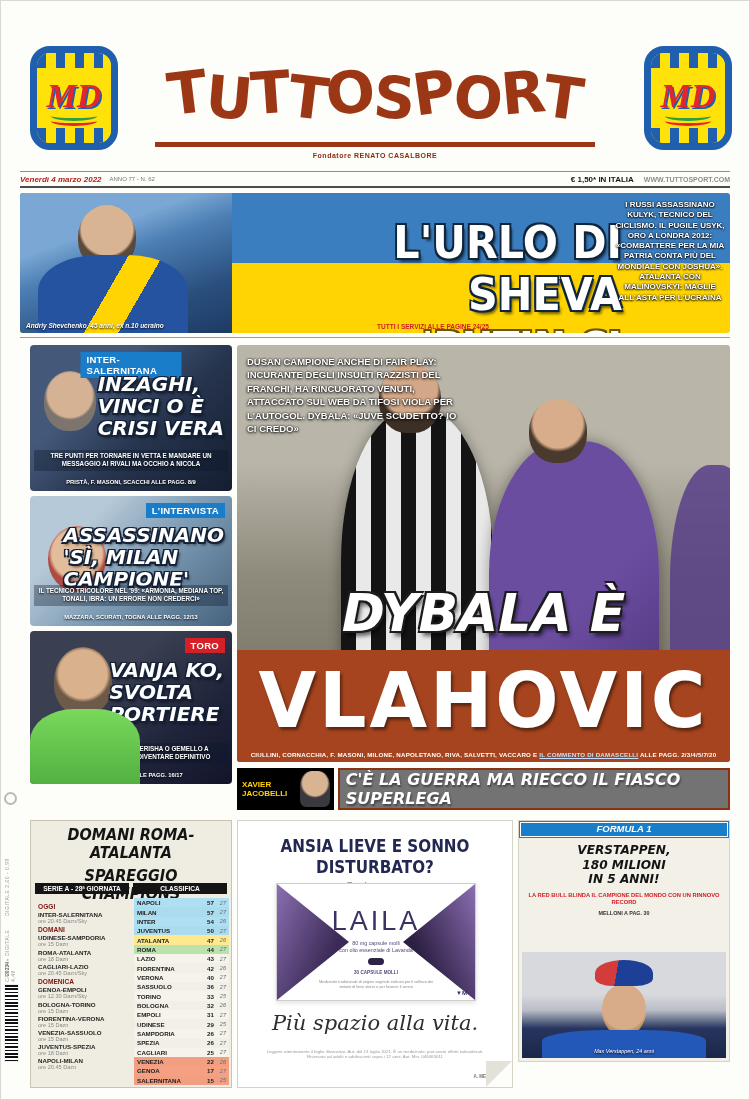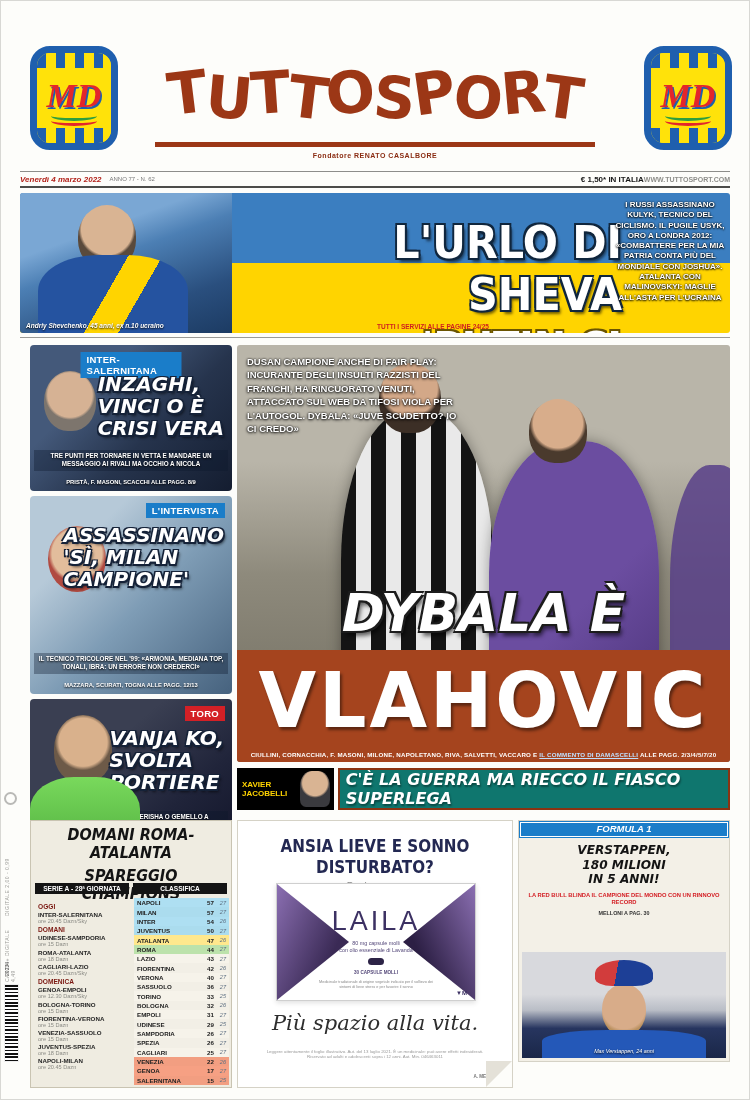--- a/index.html
+++ b/index.html
@@ -30,21 +30,21 @@
   .logo-wrap{position:absolute;left:130px;top:52px;width:490px;text-align:center;}
   .logo-letter{display:inline-block;font-family:"DejaVu Sans",sans-serif;font-weight:900;font-size:58px;color:#9c3716;line-height:86px;letter-spacing:-2px;}
   .logo-rule{position:absolute;left:155px;top:142px;width:440px;height:5px;background:#9c3716;}
   .founder{position:absolute;left:0;top:152px;width:750px;text-align:center;font-size:7px;font-weight:bold;color:#8a2c12;letter-spacing:.5px;}
 
   .datebar{position:absolute;left:20px;top:171px;width:710px;height:17px;border-top:1px solid #8d8d8a;border-bottom:2px solid #4c4c49;
      display:flex;align-items:center;font-size:7px;color:#777;}
   .datebar .date{color:#b3241c;font-weight:bold;font-style:italic;font-size:8px;margin-right:8px;}
   .datebar .issue{font-size:6px;}
   .datebar .sp{flex:1;}
-  .datebar .price{color:#161616;font-weight:bold;font-size:8px;}
+  .datebar .price{color:#161616;font-weight:bold;font-size:8px;margin-right:10px;}
   .datebar .site{font-size:7px;color:#8e8e8a;font-weight:bold;}
 
   
   .banner{position:absolute;left:20px;top:193px;width:710px;height:140px;border-radius:3px;overflow:hidden;
      background:linear-gradient(#3b7ec0 0 50%,#ffd400 50% 100%);}
   .sheva{position:absolute;left:0;top:0;width:212px;height:140px;
      background:linear-gradient(160deg,#7aa7d4 0 30%,#4c7fb4 45%,#2a4f7e 75%,#1c3b63);}
   .sheva::before{content:"";position:absolute;left:58px;top:12px;width:58px;height:64px;border-radius:50% 50% 45% 45%;
      background:radial-gradient(circle at 50% 38%,#d9b493 0 52%,#5a4a3c 58%);}
   .sheva::after{content:"";position:absolute;left:18px;top:62px;width:150px;height:90px;border-radius:40% 40% 0 0;
@@ -112,21 +112,21 @@
      text-shadow:2px 3px 3px rgba(0,0,0,.45);}
   .hero .credits{position:absolute;left:0;right:0;bottom:4px;text-align:center;font-size:6.2px;font-weight:bold;color:#fff;letter-spacing:.2px;}
   .hero .credits .hi{color:#bfe0ff;text-decoration:underline;}
 
   
   .opinion{position:absolute;left:237px;top:768px;width:493px;height:42px;}
   .op-author{position:absolute;left:0;top:0;width:97px;height:42px;background:#000000;display:flex;align-items:center;}
   .op-name{margin-left:5px;font-size:8px;font-weight:900;color:#ffd400;line-height:9px;white-space:pre-line;}
   .op-face{position:absolute;right:4px;top:3px;width:30px;height:36px;border-radius:40% 40% 20% 20%;
      background:radial-gradient(circle at 50% 34%,#d9b493 0 44%,#3a3a3e 52%);}
-  .op-band{position:absolute;left:101px;right:0;top:0;height:42px;background:#0f766e;border:2px solid #8a3312;
+  .op-band{position:absolute;left:101px;right:0;top:0;height:42px;background:#737373;border:2px solid #8a3312;
      display:flex;align-items:center;justify-content:center;}
   .op-hl{font-family:"DejaVu Sans",sans-serif;font-weight:900;font-style:italic;font-size:16.5px;color:#fff;
      text-shadow:1px 2px 2px rgba(0,0,0,.4);transform:scaleX(.97);}
 
   
   .bleft{position:absolute;left:30px;top:820px;width:202px;height:268px;background:#efece1;border:1px solid #c9c4b2;}
   .bl-h{margin-top:6px;text-align:center;font-family:"DejaVu Sans",sans-serif;font-weight:900;font-style:italic;
      font-size:15px;line-height:17.5px;color:#141414;transform:scaleX(.96);}
   .bl-bands{position:absolute;left:4px;right:4px;top:62px;display:flex;gap:4px;}
   .bl-band{flex:1;background:#141414;color:#fff;font-weight:bold;font-size:6.6px;text-align:center;padding:2px 0;}
@@ -246,21 +246,21 @@
 
       <div class="promo" data-name="promo-box" data-tagstyle="blue-center" data-photo="inzaghi" style="height:146px">
         <div class="tag" data-name="promo-tag">INTER-SALERNITANA</div>
         <div class="hl" data-name="promo-headline">INZAGHI,
 VINCI O È
 CRISI VERA</div>
         <div class="sub" data-name="promo-subtext">TRE PUNTI PER TORNARE IN VETTA E MANDARE UN MESSAGGIO AI RIVALI MA OCCHIO A NICOLA</div>
         <div class="by" data-name="promo-byline">PRISTÀ, F. MASONI, SCACCHI ALLE PAGG. 8/9</div>
       </div>
 
-      <div class="promo" data-name="promo-box" data-tagstyle="blue-right" data-photo="zaccheroni" style="height:198px">
+      <div class="promo" data-name="promo-box" data-tagstyle="blue-right" data-photo="zaccheroni" style="height:130px">
         <div class="tag" data-name="promo-tag">L'INTERVISTA</div>
         <div class="hl" data-name="promo-headline">ASSASSINANO
 'SÌ, MILAN
 CAMPIONE'</div>
         <div class="sub" data-name="promo-subtext">IL TECNICO TRICOLORE NEL '99: «ARMONIA, MEDIANA TOP, TONALI, IBRA: UN ERRORE NON CREDERCI»</div>
         <div class="by" data-name="promo-byline">MAZZARA, SCURATI, TOGNA ALLE PAGG. 12/13</div>
       </div>
 
       <div class="promo" data-name="promo-box" data-tagstyle="red-right" data-photo="vanja" style="height:153px">
         <div class="tag" data-name="promo-tag">TORO</div>

